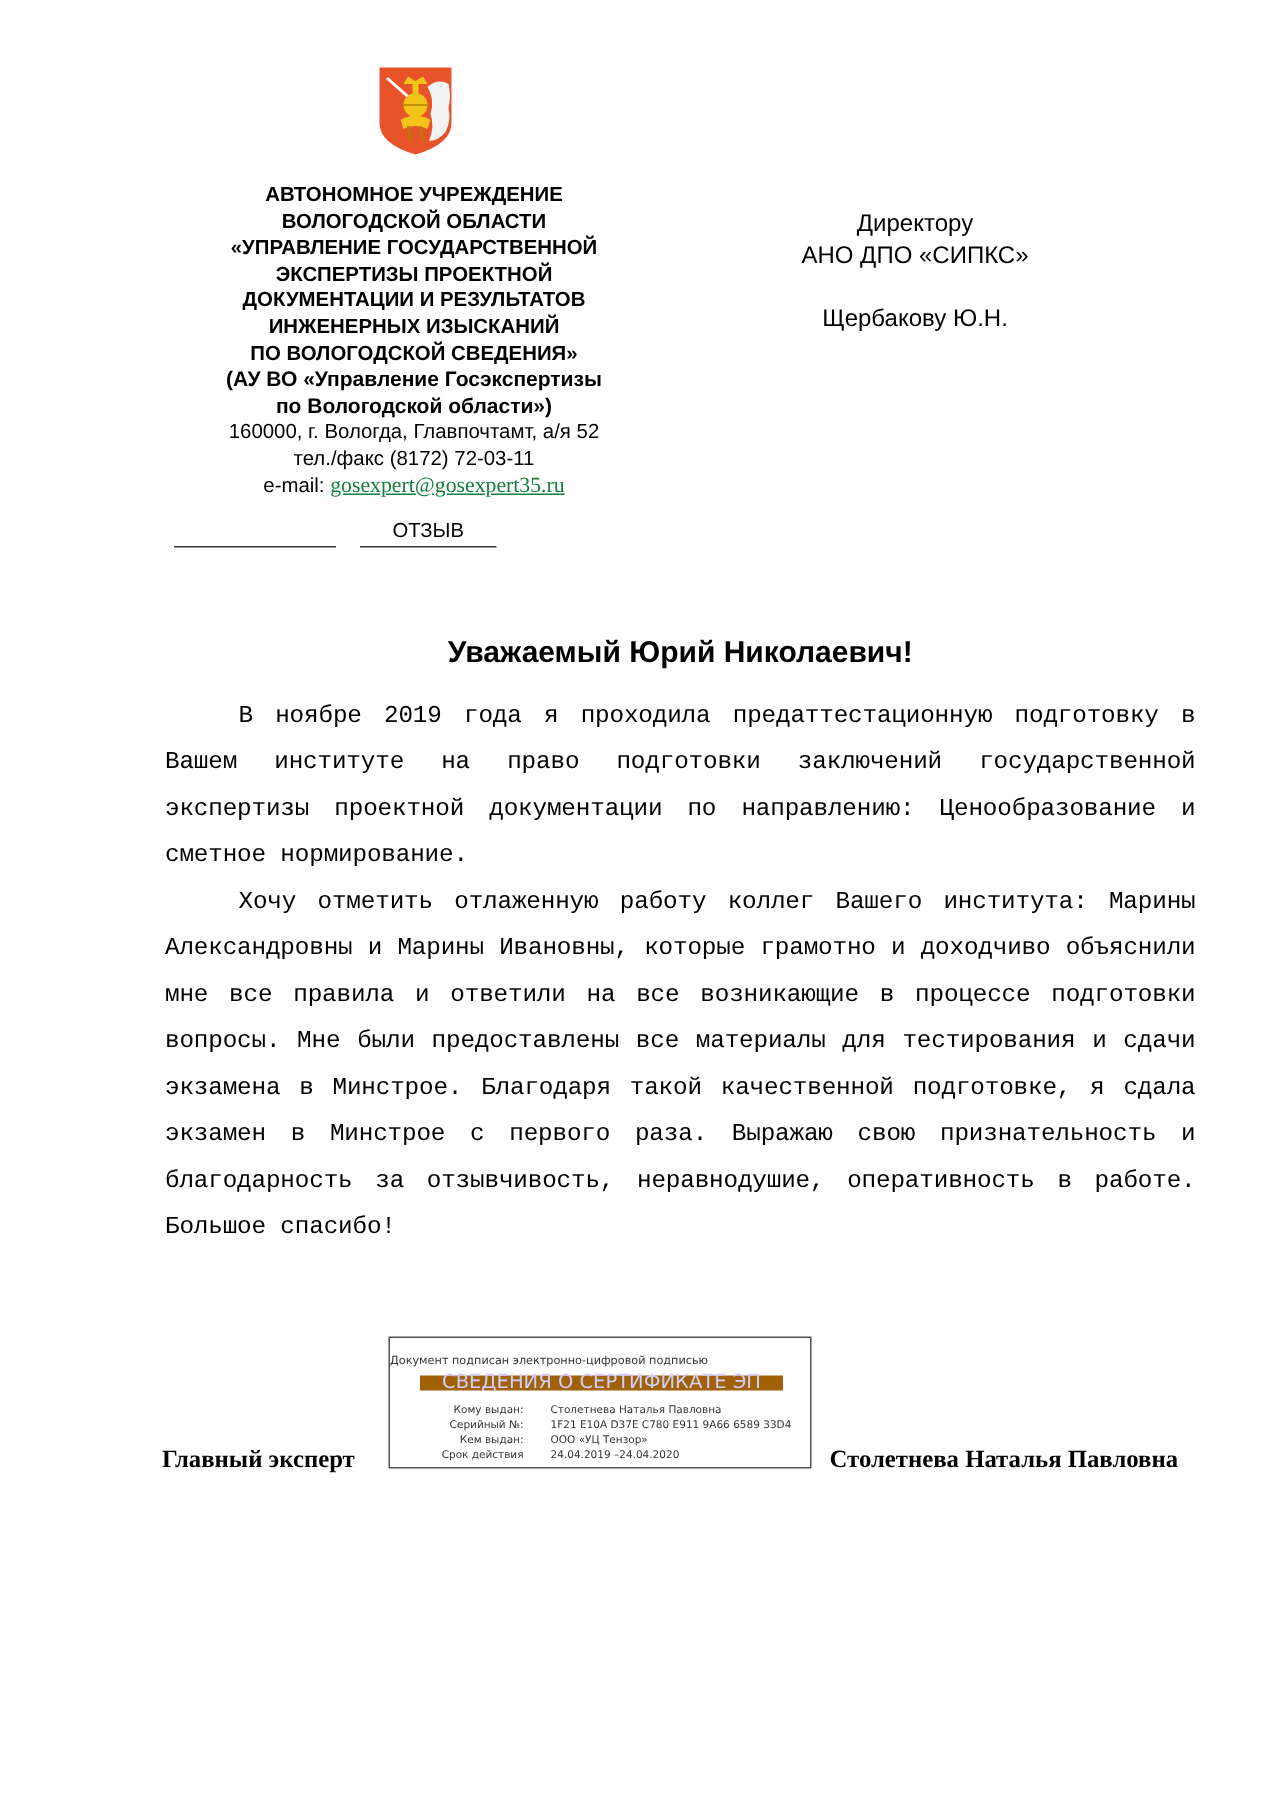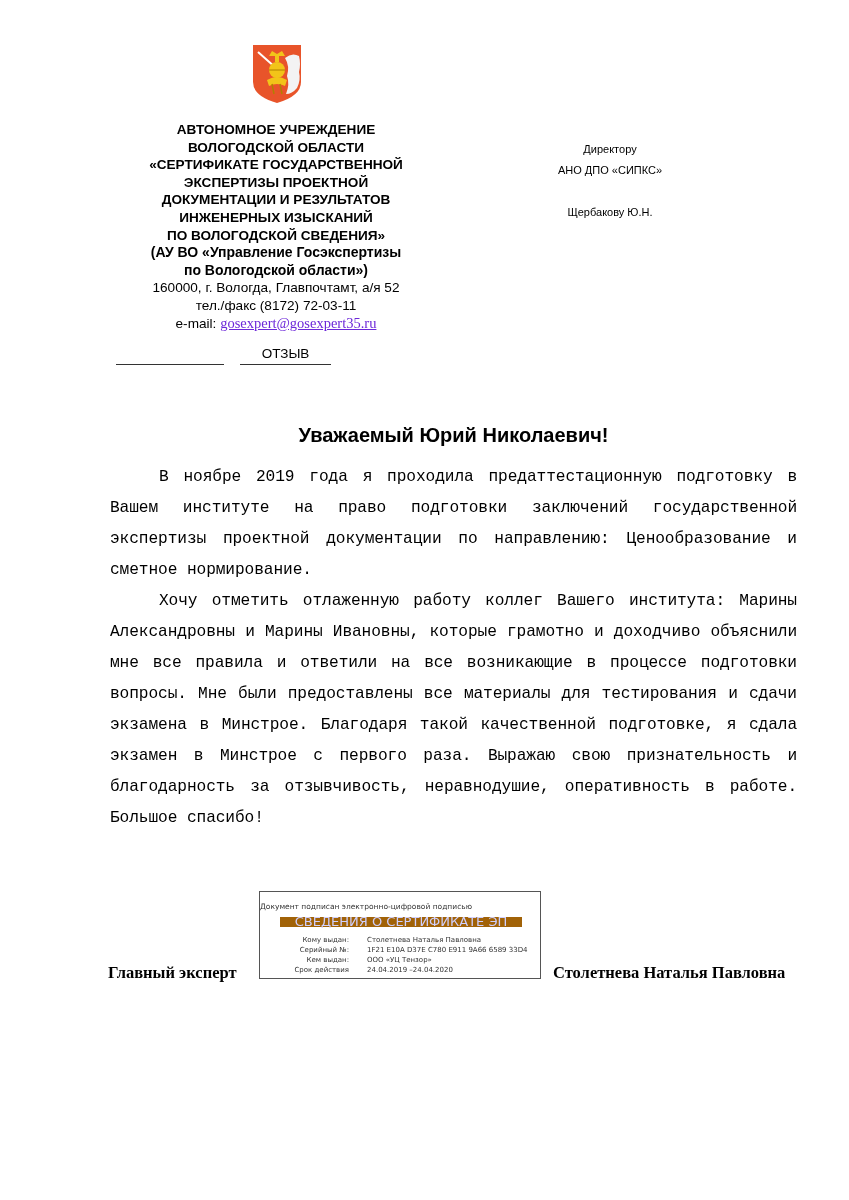--- a/index.html
+++ b/index.html
@@ -6,28 +6,28 @@
     body { width: 849px; height: 1200px; position: relative; overflow: hidden; color: #000; }
     .page { position: absolute; left: 0; top: 0; width: 849px; height: 1200px; background: #fff; }
 
     .coat { position: absolute; left: 252px; top: 44px; width: 50px; height: 60px; }
 
     .org { position: absolute; left: 106px; top: 121px; width: 340px; text-align: center;
            font-family: "Liberation Sans", sans-serif; font-size: 13.6px; line-height: 17.6px; }
     .org .b { font-weight: bold; display: block; }
     .org .n { display: block; }
     .org .abbr { font-weight: bold; display: block; font-size: 14px; }
-    .org a { color: #6d28d9; text-decoration: underline; font-family: "Liberation Serif", serif; font-size: 14.5px; }
+    .org a { color: #15803d; text-decoration: underline; font-family: "Liberation Serif", serif; font-size: 14.5px; }
     .reg-line1 { position: absolute; left: 116px; top: 364px; width: 108px; height: 0; border-top: 1px solid #333; }
     .reg-line2 { position: absolute; left: 240px; top: 364px; width: 91px; height: 0; border-top: 1px solid #333; }
     .reg-label { position: absolute; left: 240px; top: 346px; width: 91px; text-align: center;
                  font-family: "Liberation Sans", sans-serif; font-size: 13.5px; }
 
     .addressee { position: absolute; left: 510px; top: 139px; width: 200px; text-align: center;
-                 font-family: "Liberation Sans", sans-serif; font-size: 11px; line-height: 21px; }
+                 font-family: "Liberation Sans", sans-serif; font-size: 16px; line-height: 21px; }
     .addressee .gap { height: 21px; }
 
     .salutation { position: absolute; left: 110px; top: 424px; width: 687px; text-align: center;
                   font-family: "Liberation Sans", sans-serif; font-weight: bold; font-size: 20px; }
 
     .body-text { position: absolute; left: 110px; top: 462px; width: 687px;
                  font-family: Liberation Mono, monospace; font-size: 16.2px; line-height: 31px;
                  text-align: justify; letter-spacing: -0.1px; }
     .body-text p { margin: 0; text-indent: 49px; }
 
@@ -58,21 +58,21 @@
     <rect x="23" y="12" width="4" height="6" fill="#f2c419"></rect>
     <circle cx="25" cy="26" r="8" fill="#f2c419"></circle>
     <line x1="17" y1="26" x2="33" y2="26" stroke="#b08000" stroke-width="1"></line>
     <path d="M15 36 Q25 30 35 36 L33 42 Q25 38 17 42 Z" fill="#f2c419"></path>
     <path d="M20 40 L22 50 M28 40 L30 50" stroke="#b08000" stroke-width="1.5"></path>
   </svg>
 
   <div class="org">
     <span class="b">АВТОНОМНОЕ УЧРЕЖДЕНИЕ</span>
     <span class="b">ВОЛОГОДСКОЙ ОБЛАСТИ</span>
-    <span class="b">«СЕРТИФИКАТЕ ГОСУДАРСТВЕННОЙ</span>
+    <span class="b">«УПРАВЛЕНИЕ ГОСУДАРСТВЕННОЙ</span>
     <span class="b">ЭКСПЕРТИЗЫ ПРОЕКТНОЙ</span>
     <span class="b">ДОКУМЕНТАЦИИ И РЕЗУЛЬТАТОВ</span>
     <span class="b">ИНЖЕНЕРНЫХ ИЗЫСКАНИЙ</span>
     <span class="b">ПО ВОЛОГОДСКОЙ СВЕДЕНИЯ»</span>
     <span class="abbr">(АУ  ВО «Управление Госэкспертизы</span>
     <span class="abbr">по Вологодской области»)</span>
     <span class="n">160000, г. Вологда, Главпочтамт, а/я 52</span>
     <span class="n">тел./факс (8172) 72-03-11</span>
     <span class="n"><span>e-mail: </span><a>gosexpert@gosexpert35.ru</a></span>
   </div>

